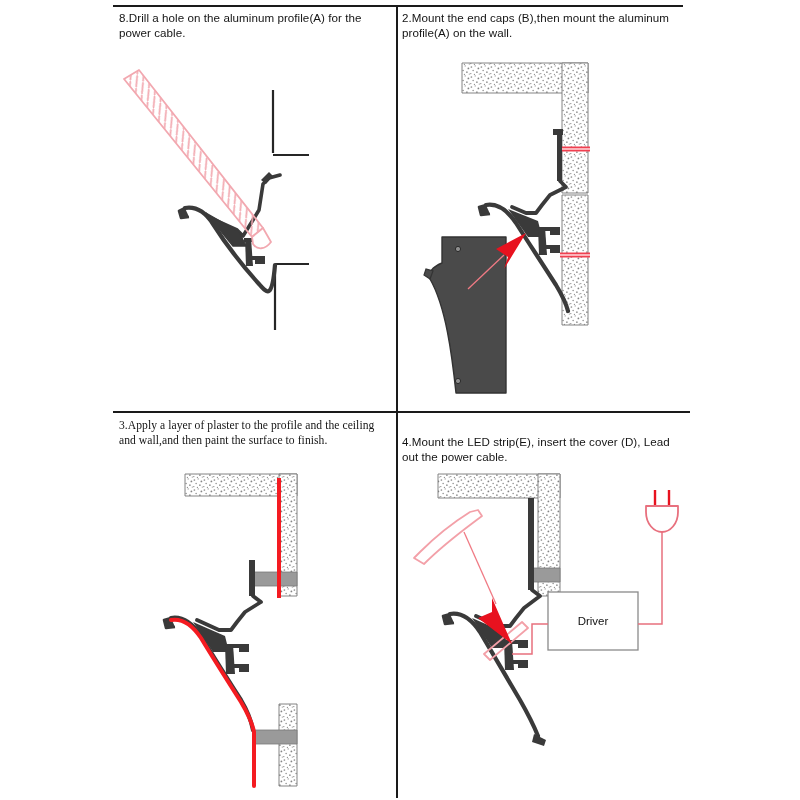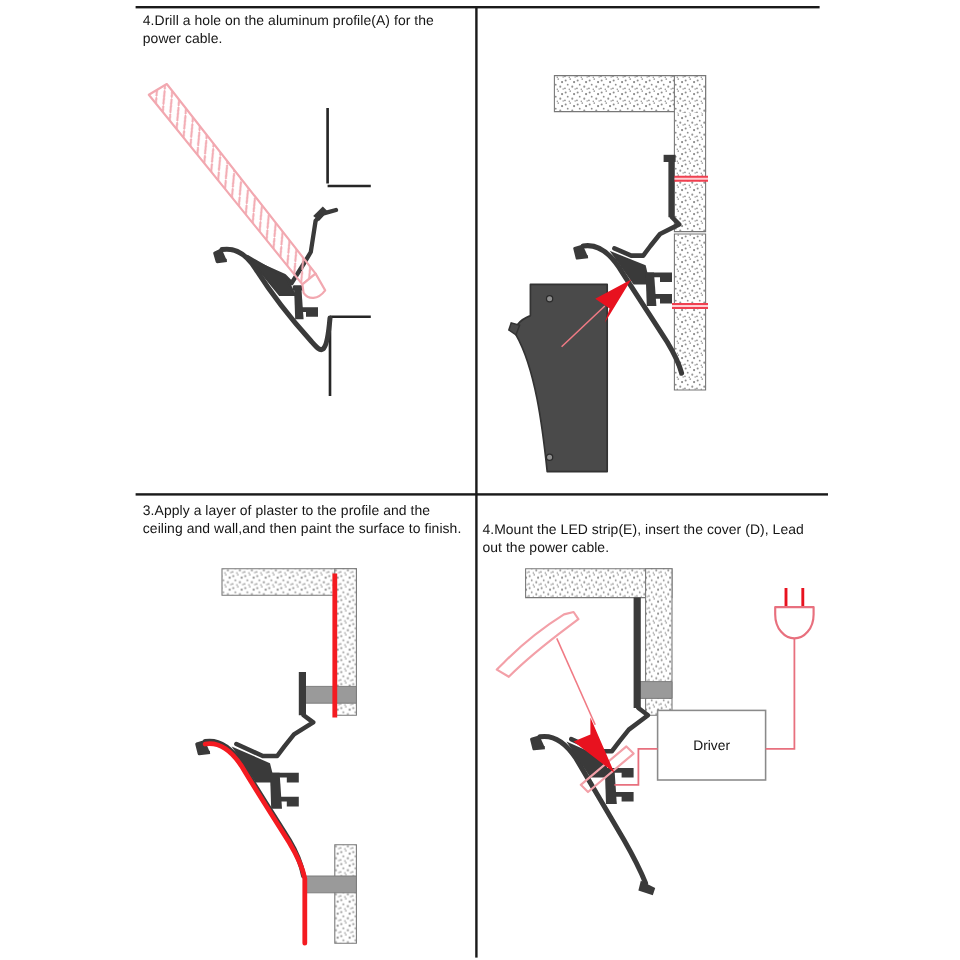--- a/index.html
+++ b/index.html
@@ -34,24 +34,25 @@
 </style>
 </head>
 <body>
 
 <div id="sheet">
 
   <div class="rule-h" style="left:113px;top:5px;width:570px;height:2px;"></div>
   <div class="rule-h" style="left:113px;top:411px;width:577px;height:2px;"></div>
   <div class="rule-v" style="left:396px;top:5px;width:2px;height:793px;"></div>
 
-  <div class="caption" style="left:119px;top:10px;width:272px;">4.Drill a hole on the aluminum profile(A) for the power cable.</div>
-
-
-  <div class="caption" style="left:119px;top:418px;width:274px;">3.Apply a layer of plaster to the profile and the ceiling and wall,and then paint the surface to finish.</div>
+  <div class="caption" style="left:119px;top:10px;width:272px;">8.Drill a hole on the aluminum profile(A) for the power cable.</div>
+
+  <div class="caption" style="left:402px;top:10px;width:280px;">2.Mount the end caps (B),then mount the aluminum profile(A) on the wall.</div>
+
+  <div class="caption" style="left:119px;top:418px;width:274px;font-family:Liberation Serif, serif;">3.Apply a layer of plaster to the profile and the ceiling and wall,and then paint the surface to finish.</div>
 
   <div class="caption" style="left:402px;top:434px;width:284px;">4.Mount the LED strip(E), insert the cover (D), Lead out the power cable.</div>
 
   <svg class="panel-svg" style="left:113px;top:60px;" width="283" height="340" viewBox="0 0 283 340">
     <defs>
 
       <pattern id="flute" width="9" height="9" patternUnits="userSpaceOnUse" patternTransform="rotate(-40)">
         <path d="M0 9 L9 0" stroke="#f2a8b0" stroke-width="1.6" fill="none"></path>
       </pattern>
     </defs>

